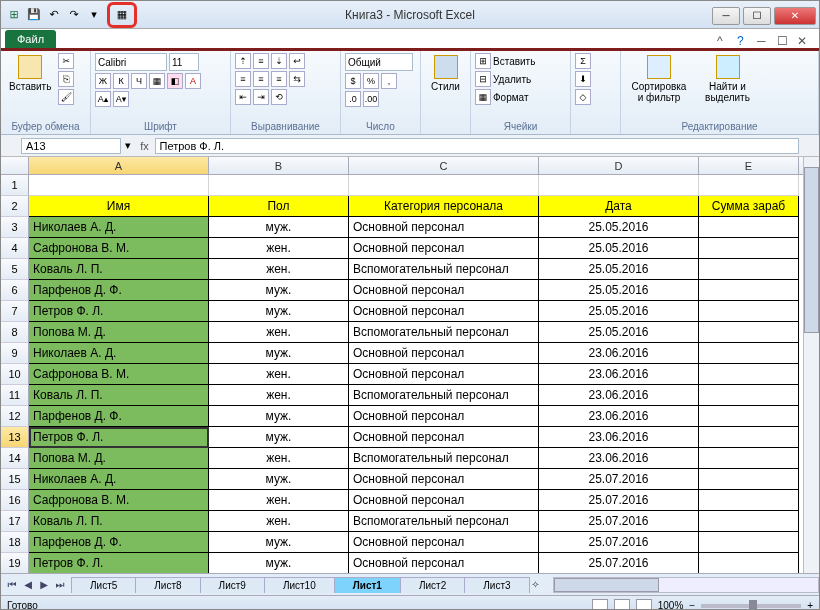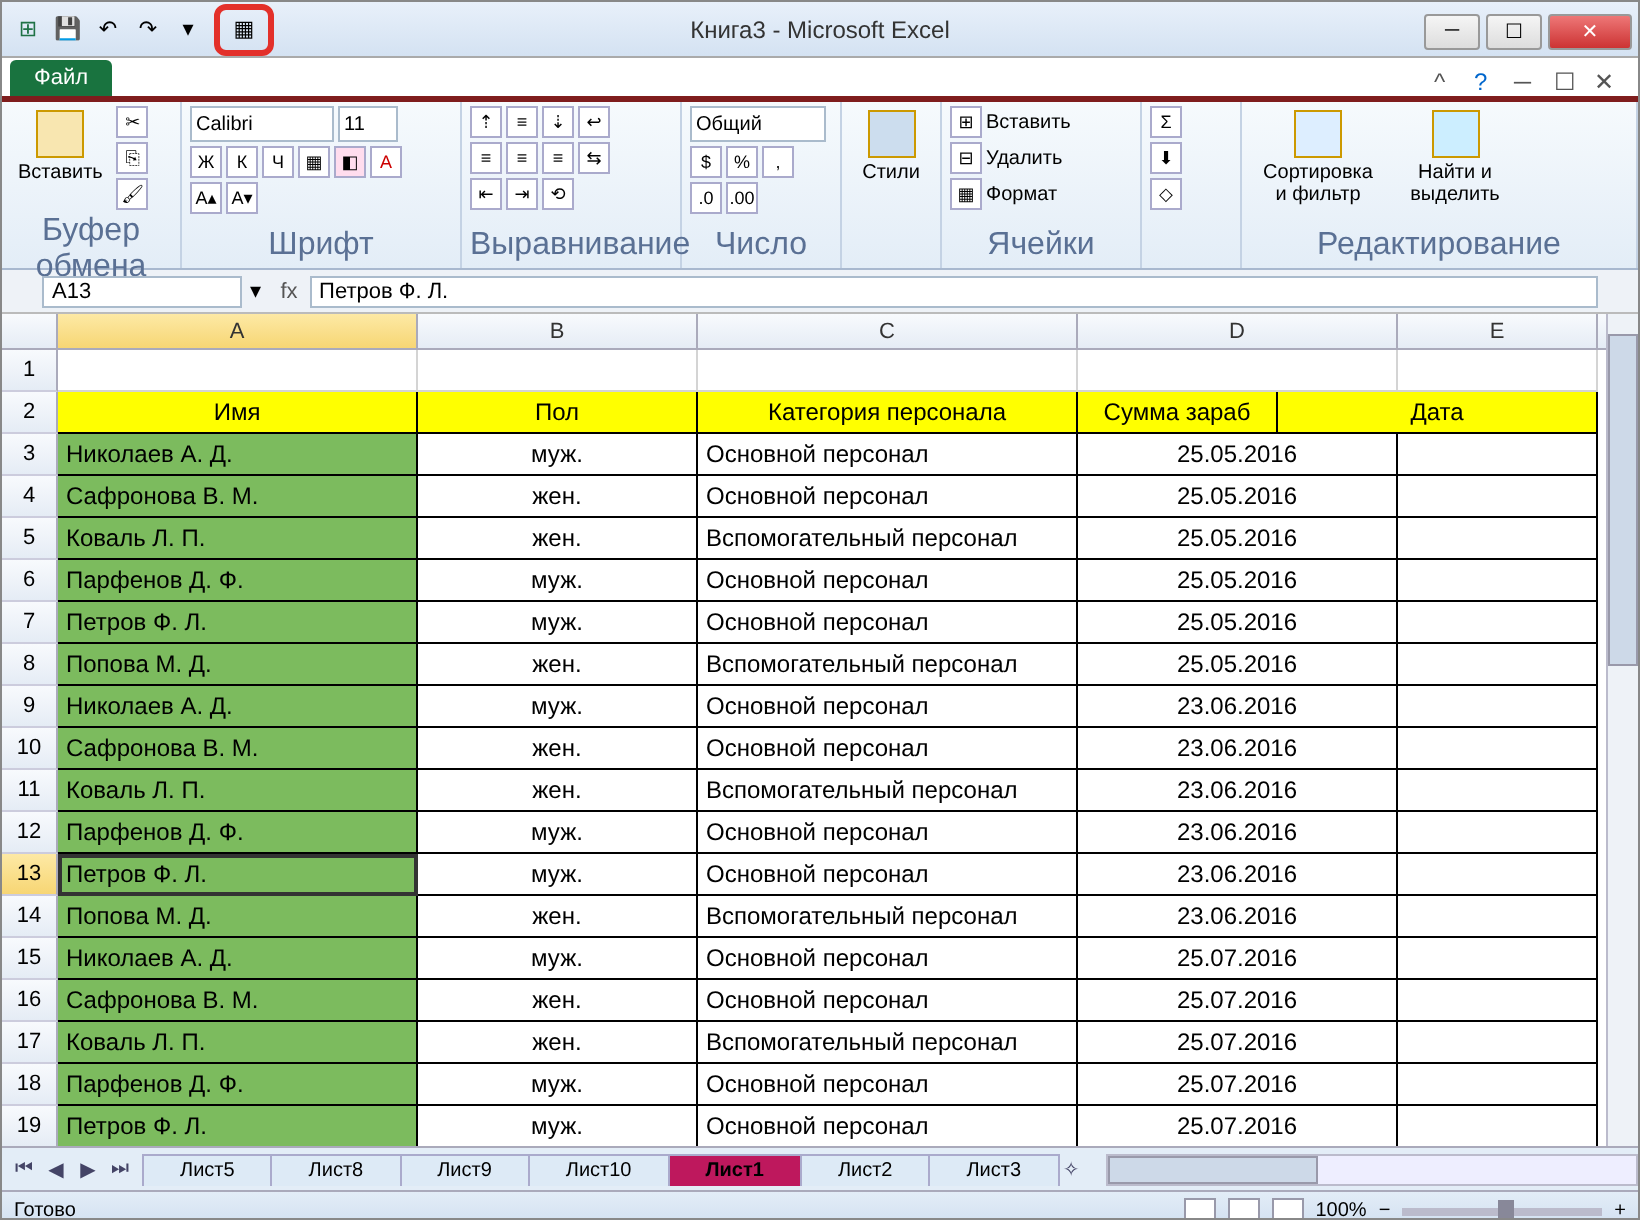--- a/index.html
+++ b/index.html
@@ -17,21 +17,21 @@
 .ribbon-tabs { height: 22px; background: #fff; display: flex; align-items: flex-end; border-bottom: 3px solid #7f1d1d; font-size: 11px; }
 .file-tab { background: #217346; color: #fff; padding: 3px 12px; border-radius: 3px 3px 0 0; margin-left: 4px; cursor: pointer; }
 .file-tab { background: #1c6b3f; }
 .tab { padding: 3px 6px; color: #444; cursor: pointer; border: 1px solid transparent; border-bottom: none; }
 .tab.active { background: #f5f8fc; border-color: #b8c8dc; color: #21a; }
 .ribbon-right { margin-left: auto; display: flex; gap: 6px; padding-right: 8px; align-items: center; }
 .mini-icon { width: 14px; height: 14px; font-size: 12px; color: #555; cursor: pointer; }
 
 .ribbon { height: 84px; background: linear-gradient(#f6fafd, #e3edf7); border-bottom: 1px solid #a8b8cf; display: flex; font-size: 10px; }
 .group { border-right: 1px solid #c4d2e4; padding: 2px 4px; display: flex; flex-direction: column; justify-content: space-between; }
-.group-label { text-align: center; color: #5a7094; font-size: 16px; padding-top: 2px; }
+.group-label { text-align: center; color: #5a7094; font-size: 10px; padding-top: 2px; }
 .group-body { display: flex; align-items: flex-start; gap: 3px; flex: 1; }
 .big-btn { display: flex; flex-direction: column; align-items: center; padding: 2px 4px; cursor: pointer; font-size: 10px; }
 .big-icon { width: 24px; height: 24px; background: #f8e6b0; border: 1px solid #c90; margin-bottom: 2px; }
 .small-row { display: flex; gap: 2px; align-items: center; }
 .sm-icon { width: 16px; height: 16px; border: 1px solid #aac; background: #fff; cursor: pointer; display:flex; align-items:center; justify-content:center; font-size:9px; }
 .font-sel { border: 1px solid #abc; font-size: 10px; padding: 1px 2px; background: #fff; height: 18px; }
 .col-stack { display: flex; flex-direction: column; gap: 2px; }
 
 .formula-bar { height: 22px; display: flex; align-items: center; border-bottom: 1px solid #bbb; background: #eef2f7; font-size: 11px; }
 .namebox { width: 100px; border: 1px solid #abc; background: #fff; padding: 1px 4px; margin-left: 20px; }
@@ -60,21 +60,21 @@
 .c-D { width: 160px; text-align: center; }
 .c-E { width: 100px; }
 .hdr .cell { background: #ffff00; text-align: center; font-weight: normal; }
 .c-A.name { background: #70ad47; background: #7cbb5e; }
 .row.sel .c-A.name { outline: 2px solid #333; outline-offset: -2px; }
 
 .sheet-tabs { height: 22px; background: #e3edf7; display: flex; align-items: center; border-top: 1px solid #aab; font-size: 10px; }
 .nav-btns { display: flex; padding: 0 4px; gap: 2px; }
 .nav-btn { width: 14px; height: 14px; display: flex; align-items: center; justify-content: center; cursor: pointer; color: #446; }
 .sheet-tab { padding: 2px 18px; background: #ddeaf6; border: 1px solid #aac; border-bottom: none; cursor: pointer; margin-right: -1px; }
-.sheet-tab.active { background: #be185d; font-weight: bold; }
+.sheet-tab.active { background: #7dd3fc; font-weight: bold; }
 .hscroll { flex: 1; margin-left: 10px; height: 16px; background: #eef; border: 1px solid #bbc; position: relative; }
 .hscroll-thumb { position: absolute; left: 0; width: 40%; height: 100%; background: #cdd9e8; border: 1px solid #99a; }
 
 .statusbar { height: 20px; background: linear-gradient(#e3edf7, #cfdef0); display: flex; align-items: center; font-size: 10px; padding: 0 6px; border-top: 1px solid #aab; }
 .status-right { margin-left: auto; display: flex; align-items: center; gap: 6px; }
 .view-btn { width: 16px; height: 14px; border: 1px solid #99a; background: #fff; cursor: pointer; }
 .zoom-slider { width: 100px; height: 4px; background: #bbc; position: relative; }
 .zoom-thumb { width: 8px; height: 12px; background: #889; position: absolute; left: 48%; top: -4px; }
 
 .vscroll { position: absolute; right: 0; top: 156px; width: 16px; height: 416px; background: #eef2f7; border-left: 1px solid #bbc; }
@@ -261,22 +261,22 @@
         <div class="cell c-B"></div>
         <div class="cell c-C"></div>
         <div class="cell c-D"></div>
         <div class="cell c-E"></div>
       </div>
       <div class="row r2 hdr">
         <div class="rh">2</div>
         <div class="cell c-A">Имя</div>
         <div class="cell c-B">Пол</div>
         <div class="cell c-C">Категория персонала</div>
+        <div class="cell c-D">Дата</div>
         <div class="cell c-E">Сумма зараб</div>
-        <div class="cell c-D">Дата</div>
       </div>
       <div class="row r3">
         <div class="rh">3</div>
         <div class="cell c-A name">Николаев А. Д.</div>
         <div class="cell c-B">муж.</div>
         <div class="cell c-C">Основной персонал</div>
         <div class="cell c-D">25.05.2016</div>
         <div class="cell c-E"></div>
       </div>
       <div class="row r4">

